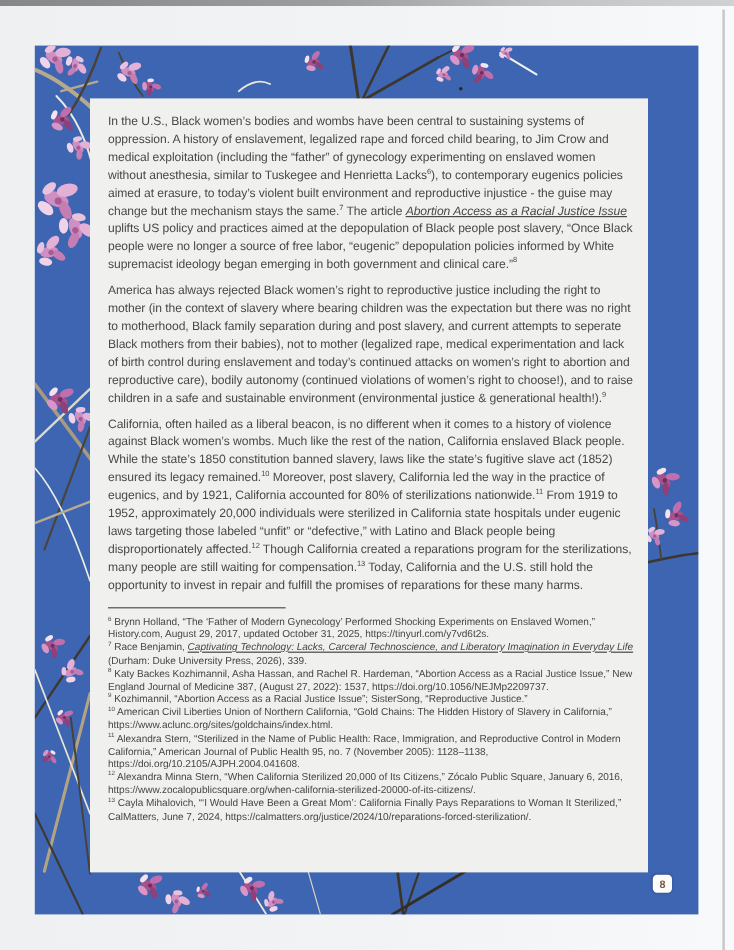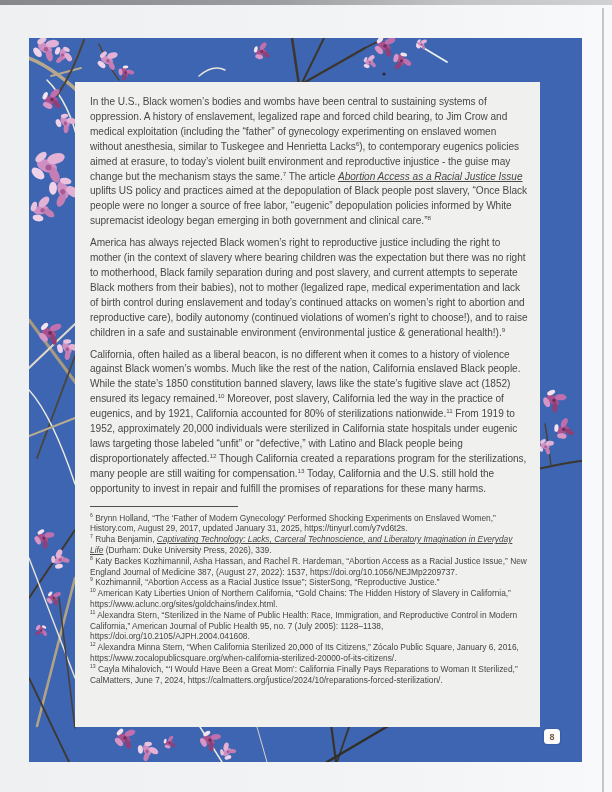--- a/index.html
+++ b/index.html
@@ -178,26 +178,26 @@
   </div>
 
   <div class="content-box">
     <p class="body-p"><span>In the U.S., Black women’s bodies and wombs have been central to sustaining systems of oppression. A history of enslavement, legalized rape and forced child bearing, to Jim Crow and medical exploitation (including the “father” of gynecology experimenting on enslaved women without anesthesia, similar to Tuskegee and Henrietta Lacks</span><sup>6</sup><span>), to contemporary eugenics policies aimed at erasure, to today’s violent built environment and reproductive injustice - the guise may change but the mechanism stays the same.</span><sup>7</sup><span> The article </span><em>Abortion Access as a Racial Justice Issue</em><span> uplifts US policy and practices aimed at the depopulation of Black people post slavery, “Once Black people were no longer a source of free labor, “eugenic” depopulation policies informed by White supremacist ideology began emerging in both government and clinical care.”</span><sup>8</sup></p>
     <p class="body-p"><span>America has always rejected Black women’s right to reproductive justice including the right to mother (in the context of slavery where bearing children was the expectation but there was no right to motherhood, Black family separation during and post slavery, and current attempts to seperate Black mothers from their babies), not to mother (legalized rape, medical experimentation and lack of birth control during enslavement and today’s continued attacks on women’s right to abortion and reproductive care), bodily autonomy (continued violations of women’s right to choose!), and to raise children in a safe and sustainable environment (environmental justice &amp; generational health!).</span><sup>9</sup></p>
     <p class="body-p"><span>California, often hailed as a liberal beacon, is no different when it comes to a history of violence against Black women’s wombs. Much like the rest of the nation, California enslaved Black people. While the state’s 1850 constitution banned slavery, laws like the state’s fugitive slave act (1852) ensured its legacy remained.</span><sup>10</sup><span> Moreover, post slavery, California led the way in the practice of eugenics, and by 1921, California accounted for 80% of sterilizations nationwide.</span><sup>11</sup><span> From 1919 to 1952, approximately 20,000 individuals were sterilized in California state hospitals under eugenic laws targeting those labeled “unfit” or “defective,” with Latino and Black people being disproportionately affected.</span><sup>12</sup><span> Though California created a reparations program for the sterilizations, many people are still waiting for compensation.</span><sup>13</sup><span> Today, California and the U.S. still hold the opportunity to invest in repair and fulfill the promises of reparations for these many harms.</span></p>
 
     <div class="fn-sep"></div>
 
     <div>
-      <p class="footnote"><sup>6</sup><span> Brynn Holland, “The ‘Father of Modern Gynecology’ Performed Shocking Experiments on Enslaved Women,” History.com, August 29, 2017, updated January 31, 2025, https://tinyurl.com/y7vd6t2s.</span></p>
-      <p class="footnote"><sup>7</sup><span> Ruha Benjamin, </span><em>Captivating Technology: Lacks, Carceral Technoscience, and Liberatory Imagination in Everyday Life</em><span> (Durham: Duke University Press, 2026), 339.</span></p>
+      <p class="footnote"><sup>6</sup><span> Brynn Holland, “The ‘Father of Modern Gynecology’ Performed Shocking Experiments on Enslaved Women,” History.com, August 29, 2017, updated October 31, 2025, https://tinyurl.com/y7vd6t2s.</span></p>
+      <p class="footnote"><sup>7</sup><span> Race Benjamin, </span><em>Captivating Technology: Lacks, Carceral Technoscience, and Liberatory Imagination in Everyday Life</em><span> (Durham: Duke University Press, 2026), 339.</span></p>
       <p class="footnote"><sup>8</sup><span> Katy Backes Kozhimannil, Asha Hassan, and Rachel R. Hardeman, “Abortion Access as a Racial Justice Issue,” New England Journal of Medicine 387, (August 27, 2022): 1537, https://doi.org/10.1056/NEJMp2209737.</span></p>
       <p class="footnote"><sup>9</sup><span> Kozhimannil, “Abortion Access as a Racial Justice Issue”; SisterSong, “Reproductive Justice.”</span></p>
-      <p class="footnote"><sup>10</sup><span> American Katy Liberties Union of Northern California, “Gold Chains: The Hidden History of Slavery in California,” https://www.aclunc.org/sites/goldchains/index.html.</span></p>
-      <p class="footnote"><sup>11</sup><span> Alexandra Stern, “Sterilized in the Name of Public Health: Race, Immigration, and Reproductive Control in Modern California,” American Journal of Public Health 95, no. 7 (July 2005): 1128–1138, https://doi.org/10.2105/AJPH.2004.041608.</span></p>
+      <p class="footnote"><sup>10</sup><span> American Civil Liberties Union of Northern California, “Gold Chains: The Hidden History of Slavery in California,” https://www.aclunc.org/sites/goldchains/index.html.</span></p>
+      <p class="footnote"><sup>11</sup><span> Alexandra Stern, “Sterilized in the Name of Public Health: Race, Immigration, and Reproductive Control in Modern California,” American Journal of Public Health 95, no. 7 (November 2005): 1128–1138, https://doi.org/10.2105/AJPH.2004.041608.</span></p>
       <p class="footnote"><sup>12</sup><span> Alexandra Minna Stern, “When California Sterilized 20,000 of Its Citizens,” Zócalo Public Square, January 6, 2016, https://www.zocalopublicsquare.org/when-california-sterilized-20000-of-its-citizens/.</span></p>
       <p class="footnote"><sup>13</sup><span> Cayla Mihalovich, “‘I Would Have Been a Great Mom’: California Finally Pays Reparations to Woman It Sterilized,” CalMatters, June 7, 2024, https://calmatters.org/justice/2024/10/reparations-forced-sterilization/.</span></p>
     </div>
   </div>
 
   <div class="page-badge">
     <span>8</span>
   </div>
 
 </div>

